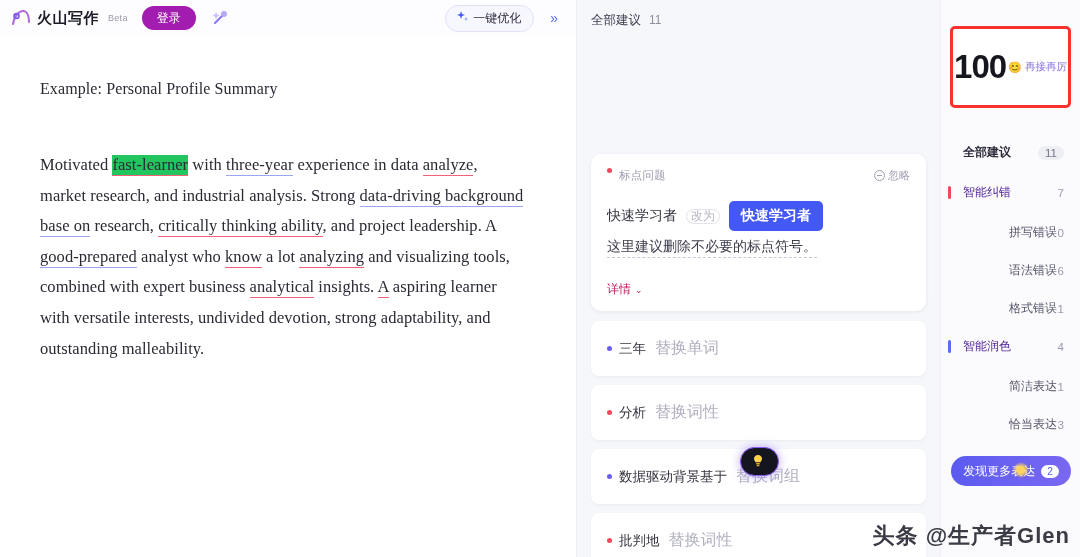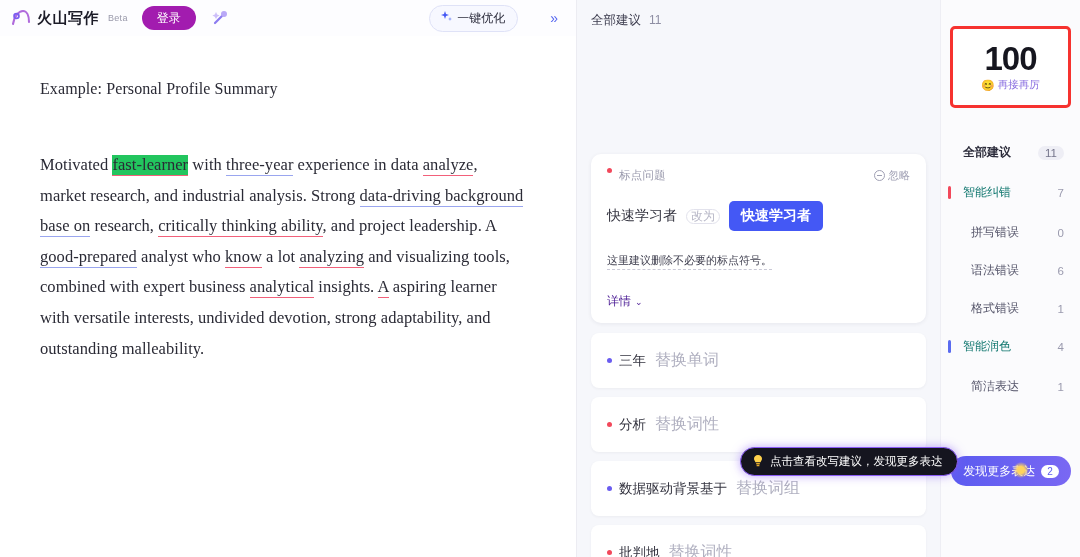--- a/index.html
+++ b/index.html
@@ -44,21 +44,21 @@
     padding: 4px 15px;
     border: none;
     cursor: pointer;
     line-height: 16px;
   }
   .magic-icon {
     margin-left: 13px; width: 22px; height: 22px;
     display: flex; align-items: center; justify-content: center;
     cursor: pointer;
   }
-  .topbar-right { margin-left: auto; display: flex; align-items: center; gap: 26px; }
+  .topbar-right { margin-left: auto; display: flex; align-items: center; gap: 10px; }
   .optimize-btn {
     display: flex; align-items: center; gap: 4px;
     border: 1px solid #dfe2f7;
     background: #f7f8ff;
     border-radius: 14px;
     font-size: 12px;
     color: #2c2c3c;
     padding: 4px 12px 4px 10px;
     cursor: pointer;
     line-height: 16px;
@@ -144,29 +144,29 @@
     border: 1px solid #e2e2ec; border-radius: 8px;
     font-size: 12px; color: #b6b6c6; padding: 0 4px;
   }
   .new-word {
     background: #4458f5; color: #fff;
     font-size: 14px; font-weight: bold;
     border-radius: 5px; padding: 6px 12px;
     cursor: pointer;
   }
   .card-desc {
-    margin-top: 22px;
-    font-size: 11px; color: #3c3c4c;
+    margin-top: 7px;
+    font-size: 14px; color: #3c3c4c;
     border-bottom: 1px dashed #c9c9d6;
     display: inline-block;
     padding-bottom: 1px;
   }
   .card-more {
     margin-top: 23px;
-    font-size: 12px; color: #4c1d95;
+    font-size: 12px; color: #be185d;
     display: flex; align-items: center; gap: 4px;
     cursor: pointer;
   }
   .chev { font-size: 9px; }
 
   .sugg-list { margin-top: 10px; }
   .sugg-item {
     height: 55px;
     margin: 0 14px;
     background: #fff;
@@ -200,21 +200,21 @@
     background: #fbfbfd;
     position: relative;
     border-left: 1px solid #eeeef4;
   }
   .score-box {
     margin: 26px 9px 0 9px;
     border: 3px solid #f6322f;
     border-radius: 5px;
     background: #ffffff;
     height: 82px;
-    display: flex; flex-direction: column;
+    display: flex; flex-direction: row;
     align-items: center; justify-content: center;
     gap: 2px;
   }
   .score-num {
     font-size: 33px; font-weight: bold; color: #16161f;
     letter-spacing: -1px; line-height: 34px;
     position: relative;
   }
   .score-num::after {
     content: ""; position: absolute;
@@ -236,22 +236,22 @@
     padding-left: 22px; padding-right: 16px;
     margin-bottom: 11px;
     cursor: pointer;
   }
   .cat .bar {
     position: absolute; left: 7px; top: 8px;
     width: 3px; height: 13px; border-radius: 2px;
   }
   .cat .bar.red { background: #f2485b; }
   .cat .bar.purple { background: #5a6bf0; }
-  .cat-label { font-size: 12px; color: #0f766e; }
-  .cat-label.dim { color: #55556a; }
+  .cat-label { font-size: 12px; color: #4c1d95; }
+  .cat-label.dim { color: #55556a; margin-left: 38px; }
   .cat-count {
     margin-left: auto; font-size: 11.5px; color: #9a9aae;
   }
   .cat-count.pill {
     background: #eeeef5; border-radius: 8px;
     padding: 1px 7px; color: #76768c;
   }
   .cat.head .cat-label { font-weight: bold; color: #2b2b3a; }
   .cat.sub { padding-left: 30px; margin-bottom: 9px; }
 
@@ -384,21 +384,20 @@
       </div>
 
     <div class="tooltip">
       <span>
         <svg width="12" height="13" viewBox="0 0 12 13">
           <path d="M6 1 C3.5 1 2 2.8 2 4.8 C2 6.3 3 7 3.4 8.2 h5.2 C9 7 10 6.3 10 4.8 C10 2.8 8.5 1 6 1 Z" fill="#ffd24d"></path>
           <rect x="4" y="9" width="4" height="1.5" rx=".7" fill="#e3a92b"></rect>
           <rect x="4.5" y="11" width="3" height="1.3" rx=".6" fill="#e3a92b"></rect>
         </svg>
       </span>
-      <span>点击查看改写建议，发现更多表达</span>
     </div>
   </div>
 
   <div class="right-col">
 
     <div class="score-box">
       <div class="score-num">100</div>
       <div class="score-sub">
         <span class="emoji">😊</span>
         <span>再接再厉</span>
@@ -429,22 +428,27 @@
         </div>
         <div class="cat">
           <span class="bar purple"></span>
           <span class="cat-label">智能润色</span>
           <span class="cat-count">4</span>
         </div>
         <div class="cat sub">
           <span class="cat-label dim">简洁表达</span>
           <span class="cat-count">1</span>
         </div>
+        <div class="cat sub">
+          <span class="cat-label dim">恰当表达</span>
+          <span class="cat-count">3</span>
+        </div>
       </div>
 
     <div class="more-btn">
       <span class="spark"></span>
       <span>发现更多表达</span>
       <span class="more-badge">2</span>
     </div>
   </div>
 
+  <div class="watermark">头条 @生产者Glen</div>
 </div>
 
 </body></html>

